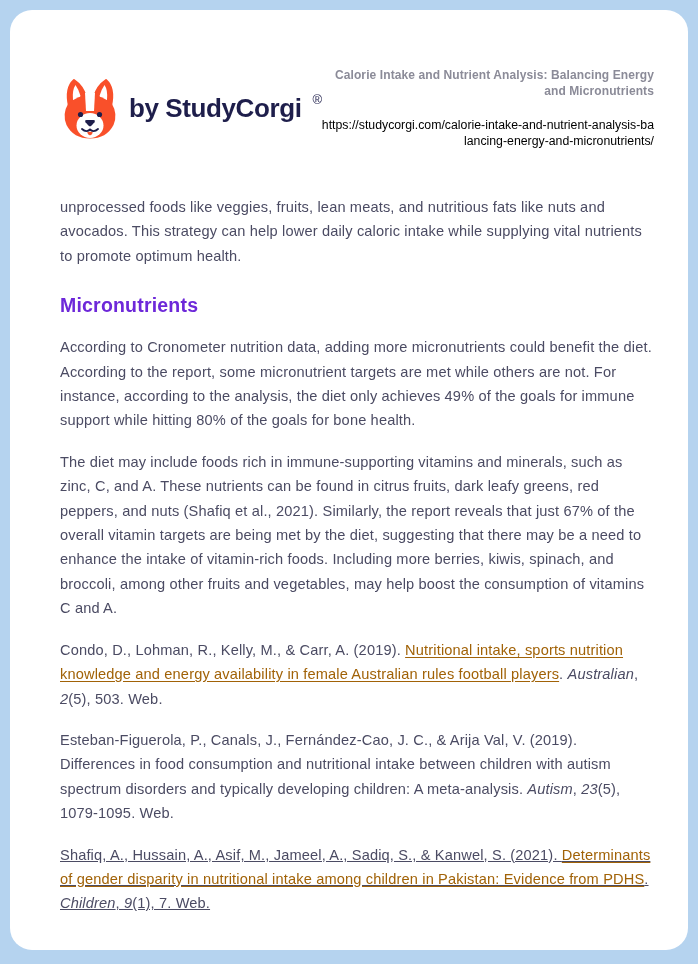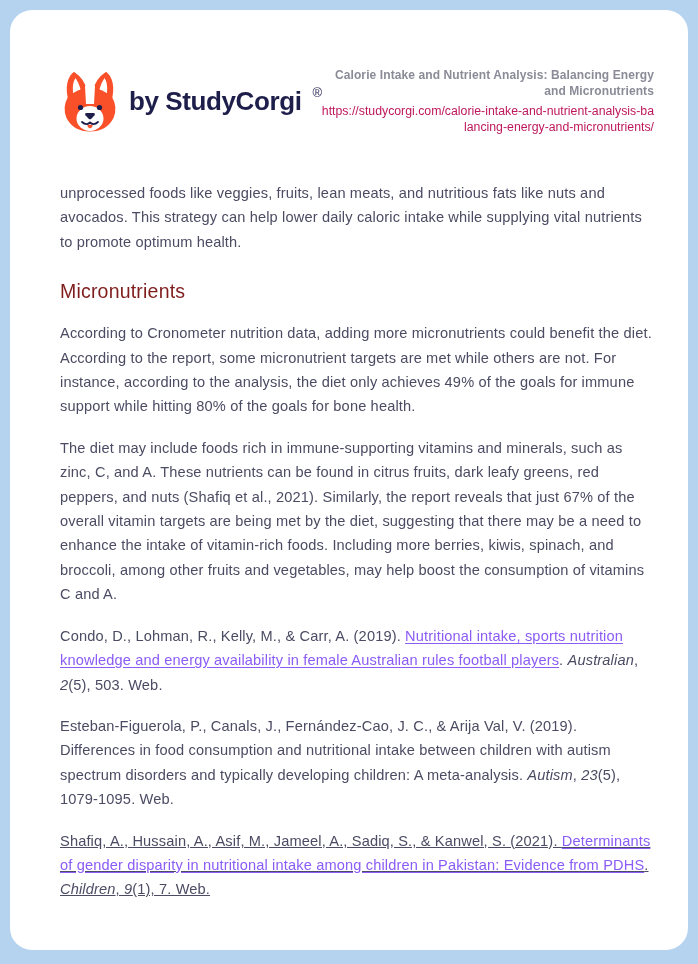--- a/index.html
+++ b/index.html
@@ -54,50 +54,50 @@
   .doc-meta {
     width: 358px;
     text-align: right;
   }
   .doc-title {
     font-size: 12px;
     font-weight: 700;
     color: #8b8b98;
     line-height: 15.5px;
     letter-spacing: 0.1px;
-    margin-bottom: 5px;
+    margin-bottom: 19px;
   }
   .doc-url {
     display: block;
     font-size: 12.3px;
     font-weight: 400;
-    color: #be185d;
+    color: #000000;
     line-height: 15.5px;
     text-decoration: none;
     word-break: break-all;
   }
   
   .article p {
     font-size: 14.6px;
     line-height: 24.4px;
     letter-spacing: 0.15px;
     color: #4b4b63;
     margin: 16px 0 17px;
   }
   .article h2 {
     font-size: 19.5px;
-    font-weight: 400;
+    font-weight: 700;
     letter-spacing: 0.2px;
-    color: #7f1d1d;
+    color: #6d28d9;
     margin: 26px 0 18px;
   }
   .reference { margin-bottom: 18px; }
   .reference:last-child { margin-bottom: 0; text-decoration: underline; }
   .ref-link {
-    color: #8b5cf6;
+    color: #a16207;
     text-decoration: underline;
     text-underline-offset: 2px;
     cursor: pointer;
   }
   .reference em { font-style: italic; }
 </style>
 </head>
 <body>
 
 <div class="card">

